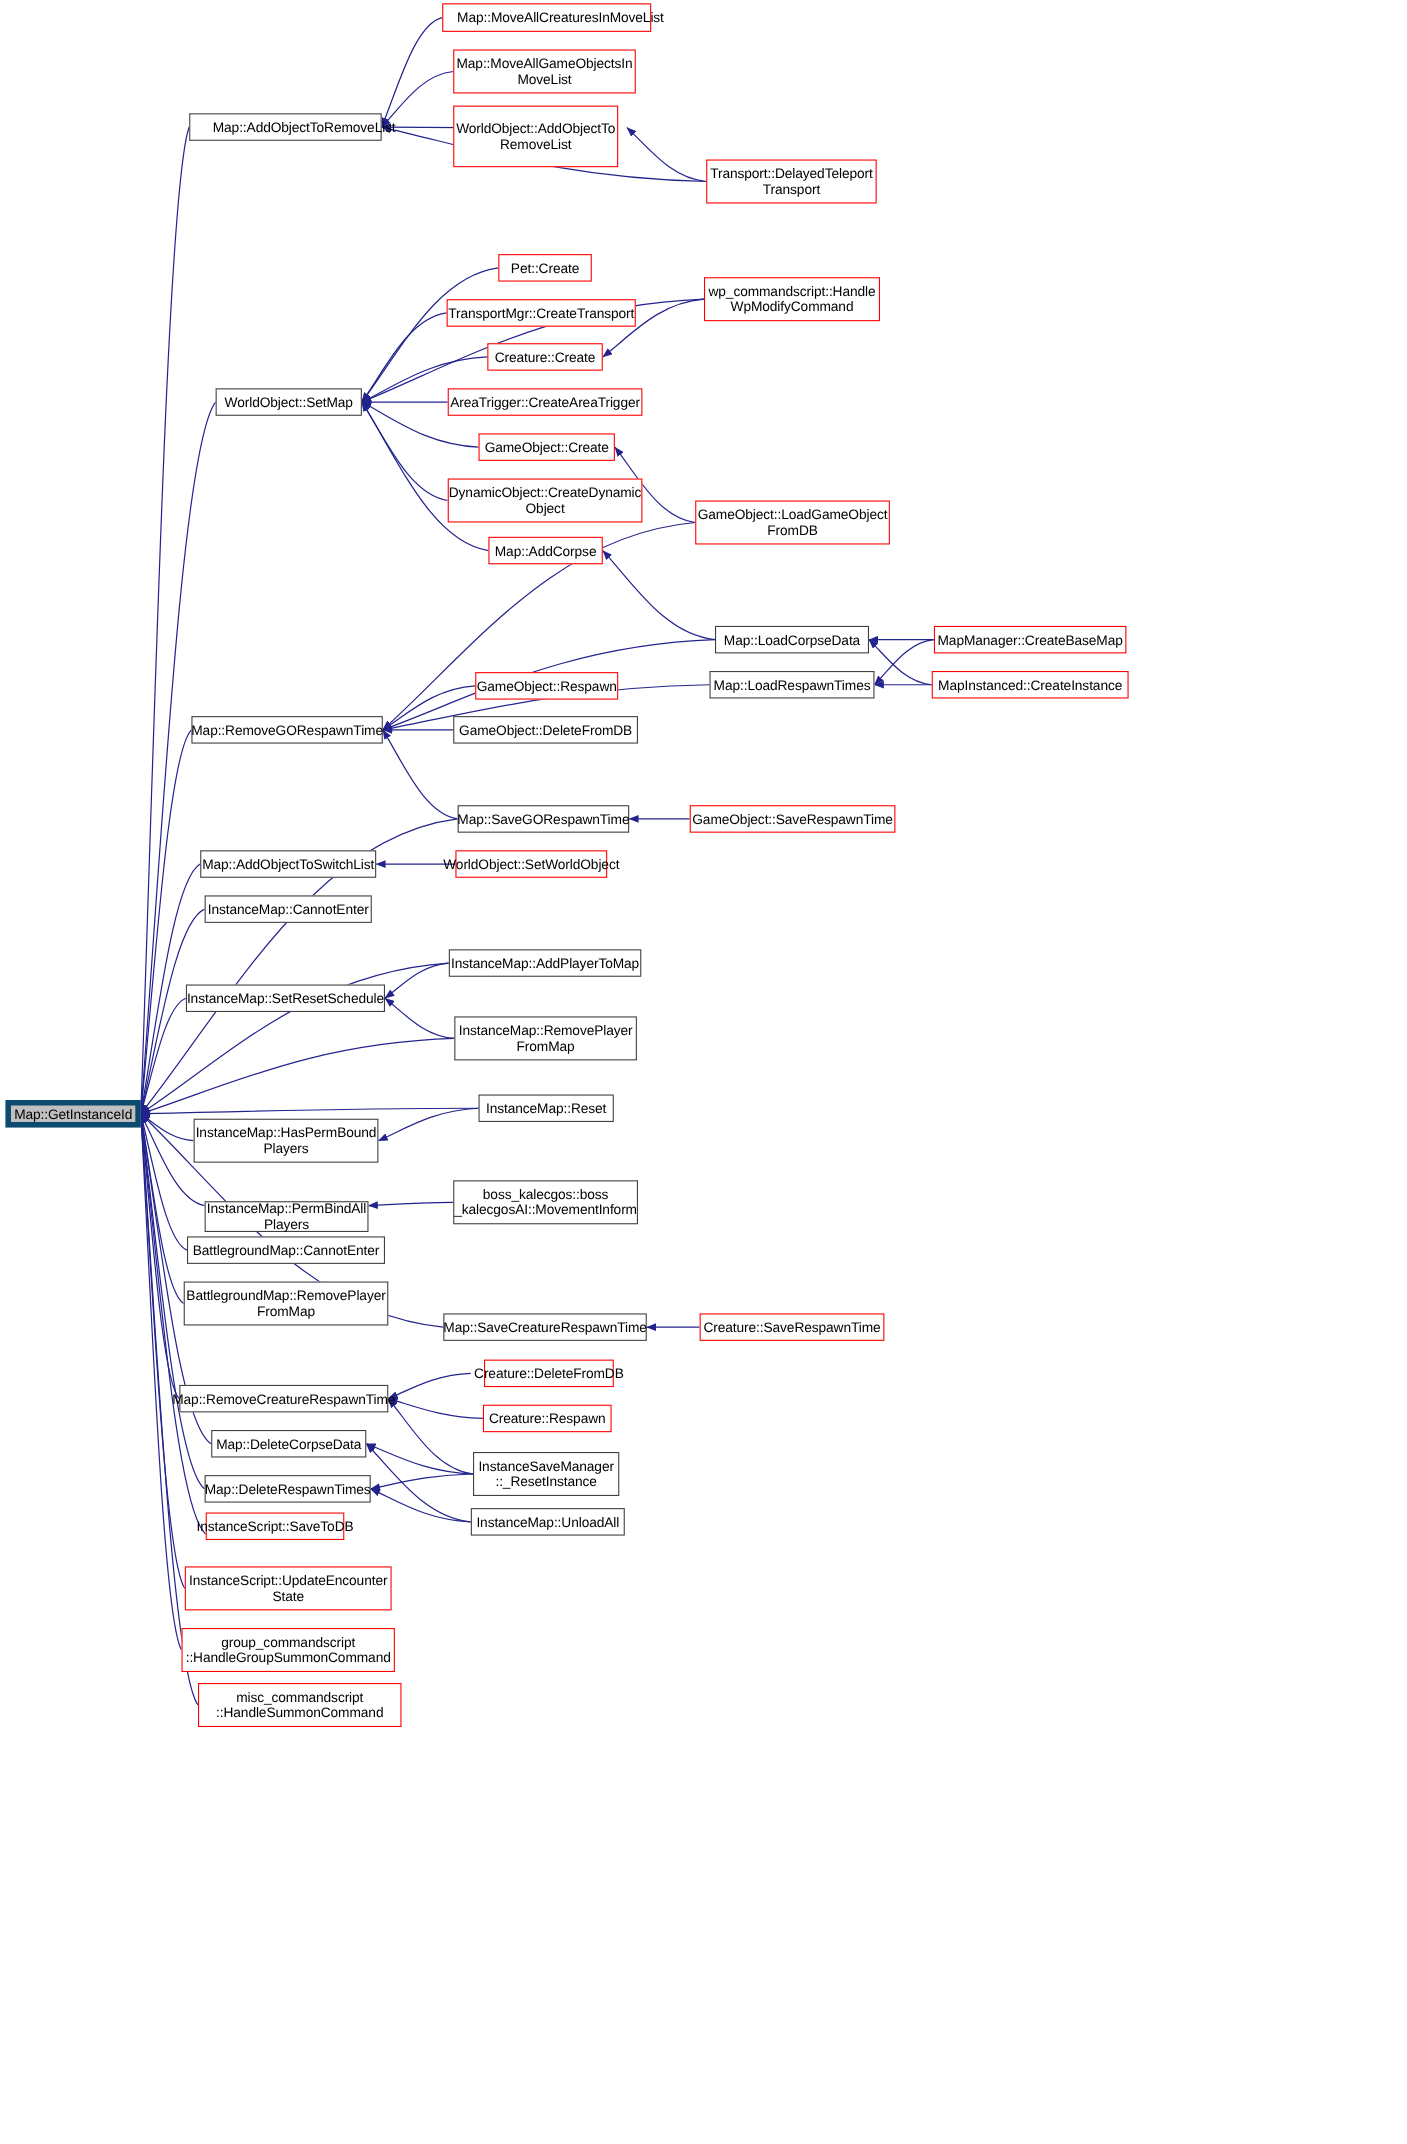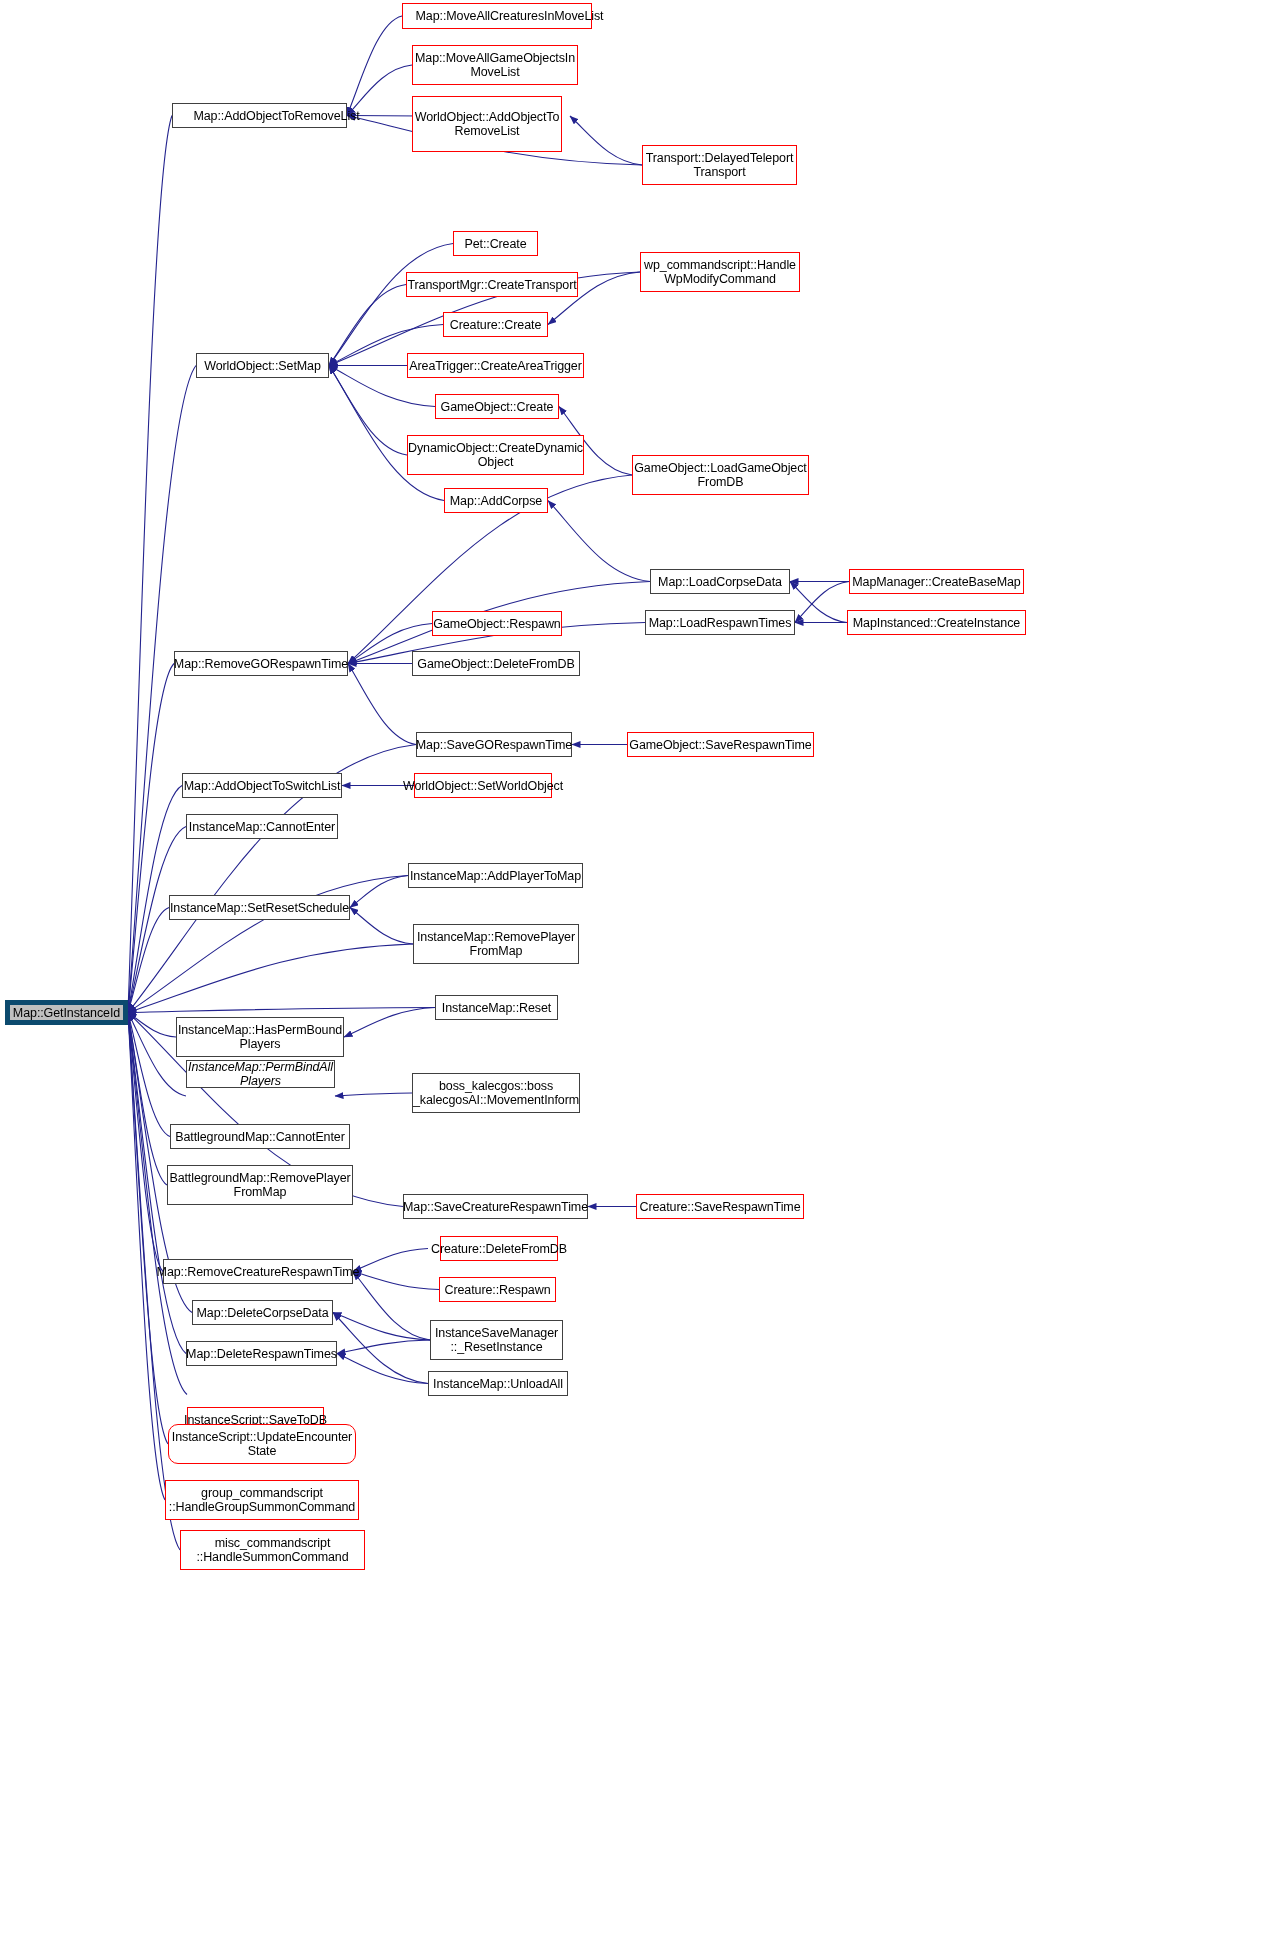--- a/index.html
+++ b/index.html
@@ -161,38 +161,38 @@
       <div class="node" style="left: 414px; top: 773px; width: 138px; height: 25px;">WorldObject::SetWorldObject</div>
       <div class="node doc" style="left: 186px; top: 814px; width: 152px; height: 25px;">InstanceMap::CannotEnter</div>
       <div class="node doc" style="left: 408px; top: 863px; width: 175px; height: 25px;">InstanceMap::AddPlayerToMap</div>
       <div class="node doc" style="left: 169px; top: 895px; width: 181px; height: 25px;">InstanceMap::SetResetSchedule</div>
       <div class="node doc" style="left: 413px; top: 924px; width: 166px; height: 40px;">InstanceMap::RemovePlayer
 FromMap</div>
       <div class="node doc" style="left: 435px; top: 995px; width: 123px; height: 25px;">InstanceMap::Reset</div>
       <div class="node root" style="left: 5px; top: 1000px; width: 123px; height: 25px;">Map::GetInstanceId</div>
       <div class="node doc" style="left: 176px; top: 1017px; width: 168px; height: 40px;">InstanceMap::HasPermBound
 Players</div>
-      <div class="node doc" style="left: 186px; top: 1060px; width: 149px; height: 28px; font-style: italic;">InstanceMap::PermBindAll
+      <div class="node doc" style="left: 186px; top: 1092px; width: 149px; height: 28px;">InstanceMap::PermBindAll
 Players</div>
       <div class="node doc" style="left: 412px; top: 1073px; width: 168px; height: 40px;">boss_kalecgos::boss
 _kalecgosAI::MovementInform</div>
       <div class="node doc" style="left: 170px; top: 1124px; width: 180px; height: 25px;">BattlegroundMap::CannotEnter</div>
       <div class="node doc" style="left: 167px; top: 1165px; width: 186px; height: 40px;">BattlegroundMap::RemovePlayer
 FromMap</div>
       <div class="node doc" style="left: 403px; top: 1194px; width: 185px; height: 25px;">Map::SaveCreatureRespawnTime</div>
       <div class="node" style="left: 636px; top: 1194px; width: 168px; height: 25px;">Creature::SaveRespawnTime</div>
       <div class="node" style="left: 440px; top: 1236px; width: 118px; height: 25px;">Creature::DeleteFromDB</div>
       <div class="node doc" style="left: 163px; top: 1259px; width: 190px; height: 25px;">Map::RemoveCreatureRespawnTime</div>
       <div class="node" style="left: 439px; top: 1277px; width: 117px; height: 25px; text-align: right;">Creature::Respawn</div>
       <div class="node doc" style="left: 192px; top: 1300px; width: 141px; height: 25px;">Map::DeleteCorpseData</div>
       <div class="node doc" style="left: 430px; top: 1320px; width: 133px; height: 40px;">InstanceSaveManager
 ::_ResetInstance</div>
       <div class="node doc" style="left: 186px; top: 1341px; width: 151px; height: 25px;">Map::DeleteRespawnTimes</div>
       <div class="node doc" style="left: 428px; top: 1371px; width: 140px; height: 25px;">InstanceMap::UnloadAll</div>
-      <div class="node" style="left: 187px; top: 1407px; width: 137px; height: 25px;">InstanceScript::SaveToDB</div>
-      <div class="node" style="left: 168px; top: 1424px; width: 188px; height: 40px; border-radius: 10px;">InstanceScript::UpdateEncounter
+      <div class="node" style="left: 187px; top: 1375px; width: 126px; height: 25px;">InstanceScript::SaveToDB</div>
+      <div class="node" style="left: 168px; top: 1424px; width: 188px; height: 40px;">InstanceScript::UpdateEncounter
 State</div>
       <div class="node" style="left: 165px; top: 1480px; width: 194px; height: 40px;">group_commandscript
 ::HandleGroupSummonCommand</div>
       <div class="node" style="left: 180px; top: 1530px; width: 185px; height: 40px;">misc_commandscript
 ::HandleSummonCommand</div>
     </div>
 </div>
 
 </body></html>

